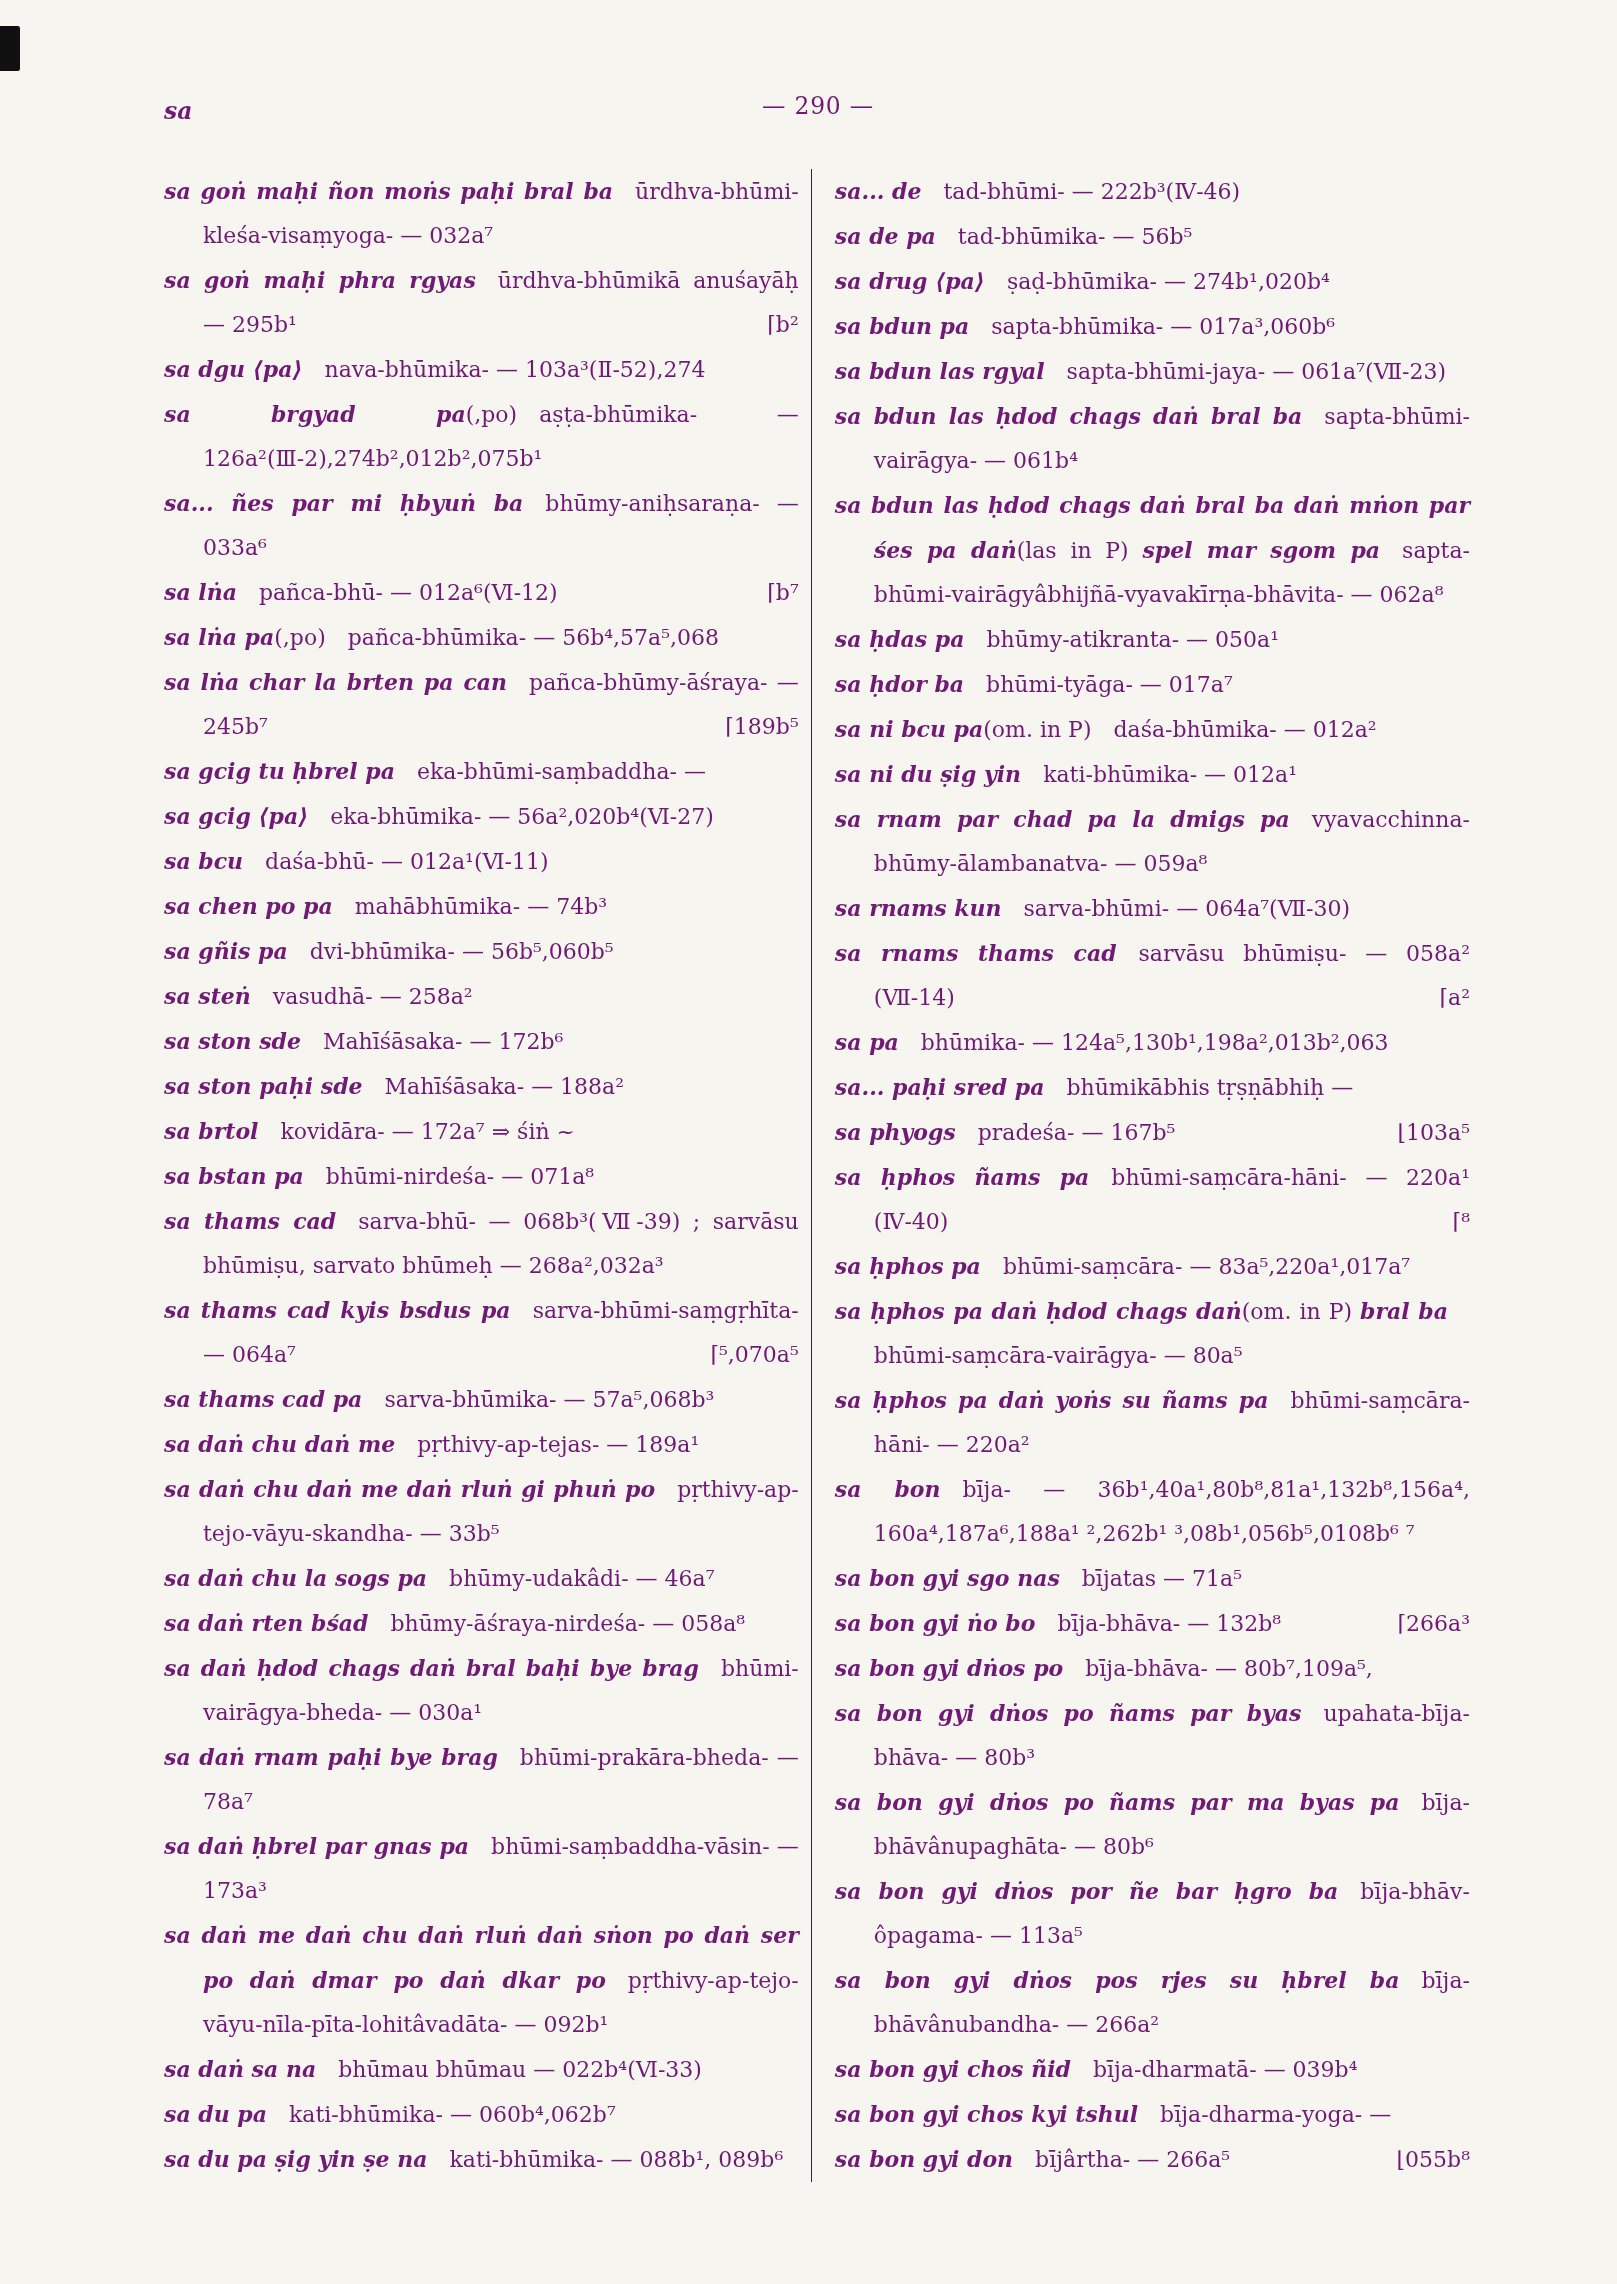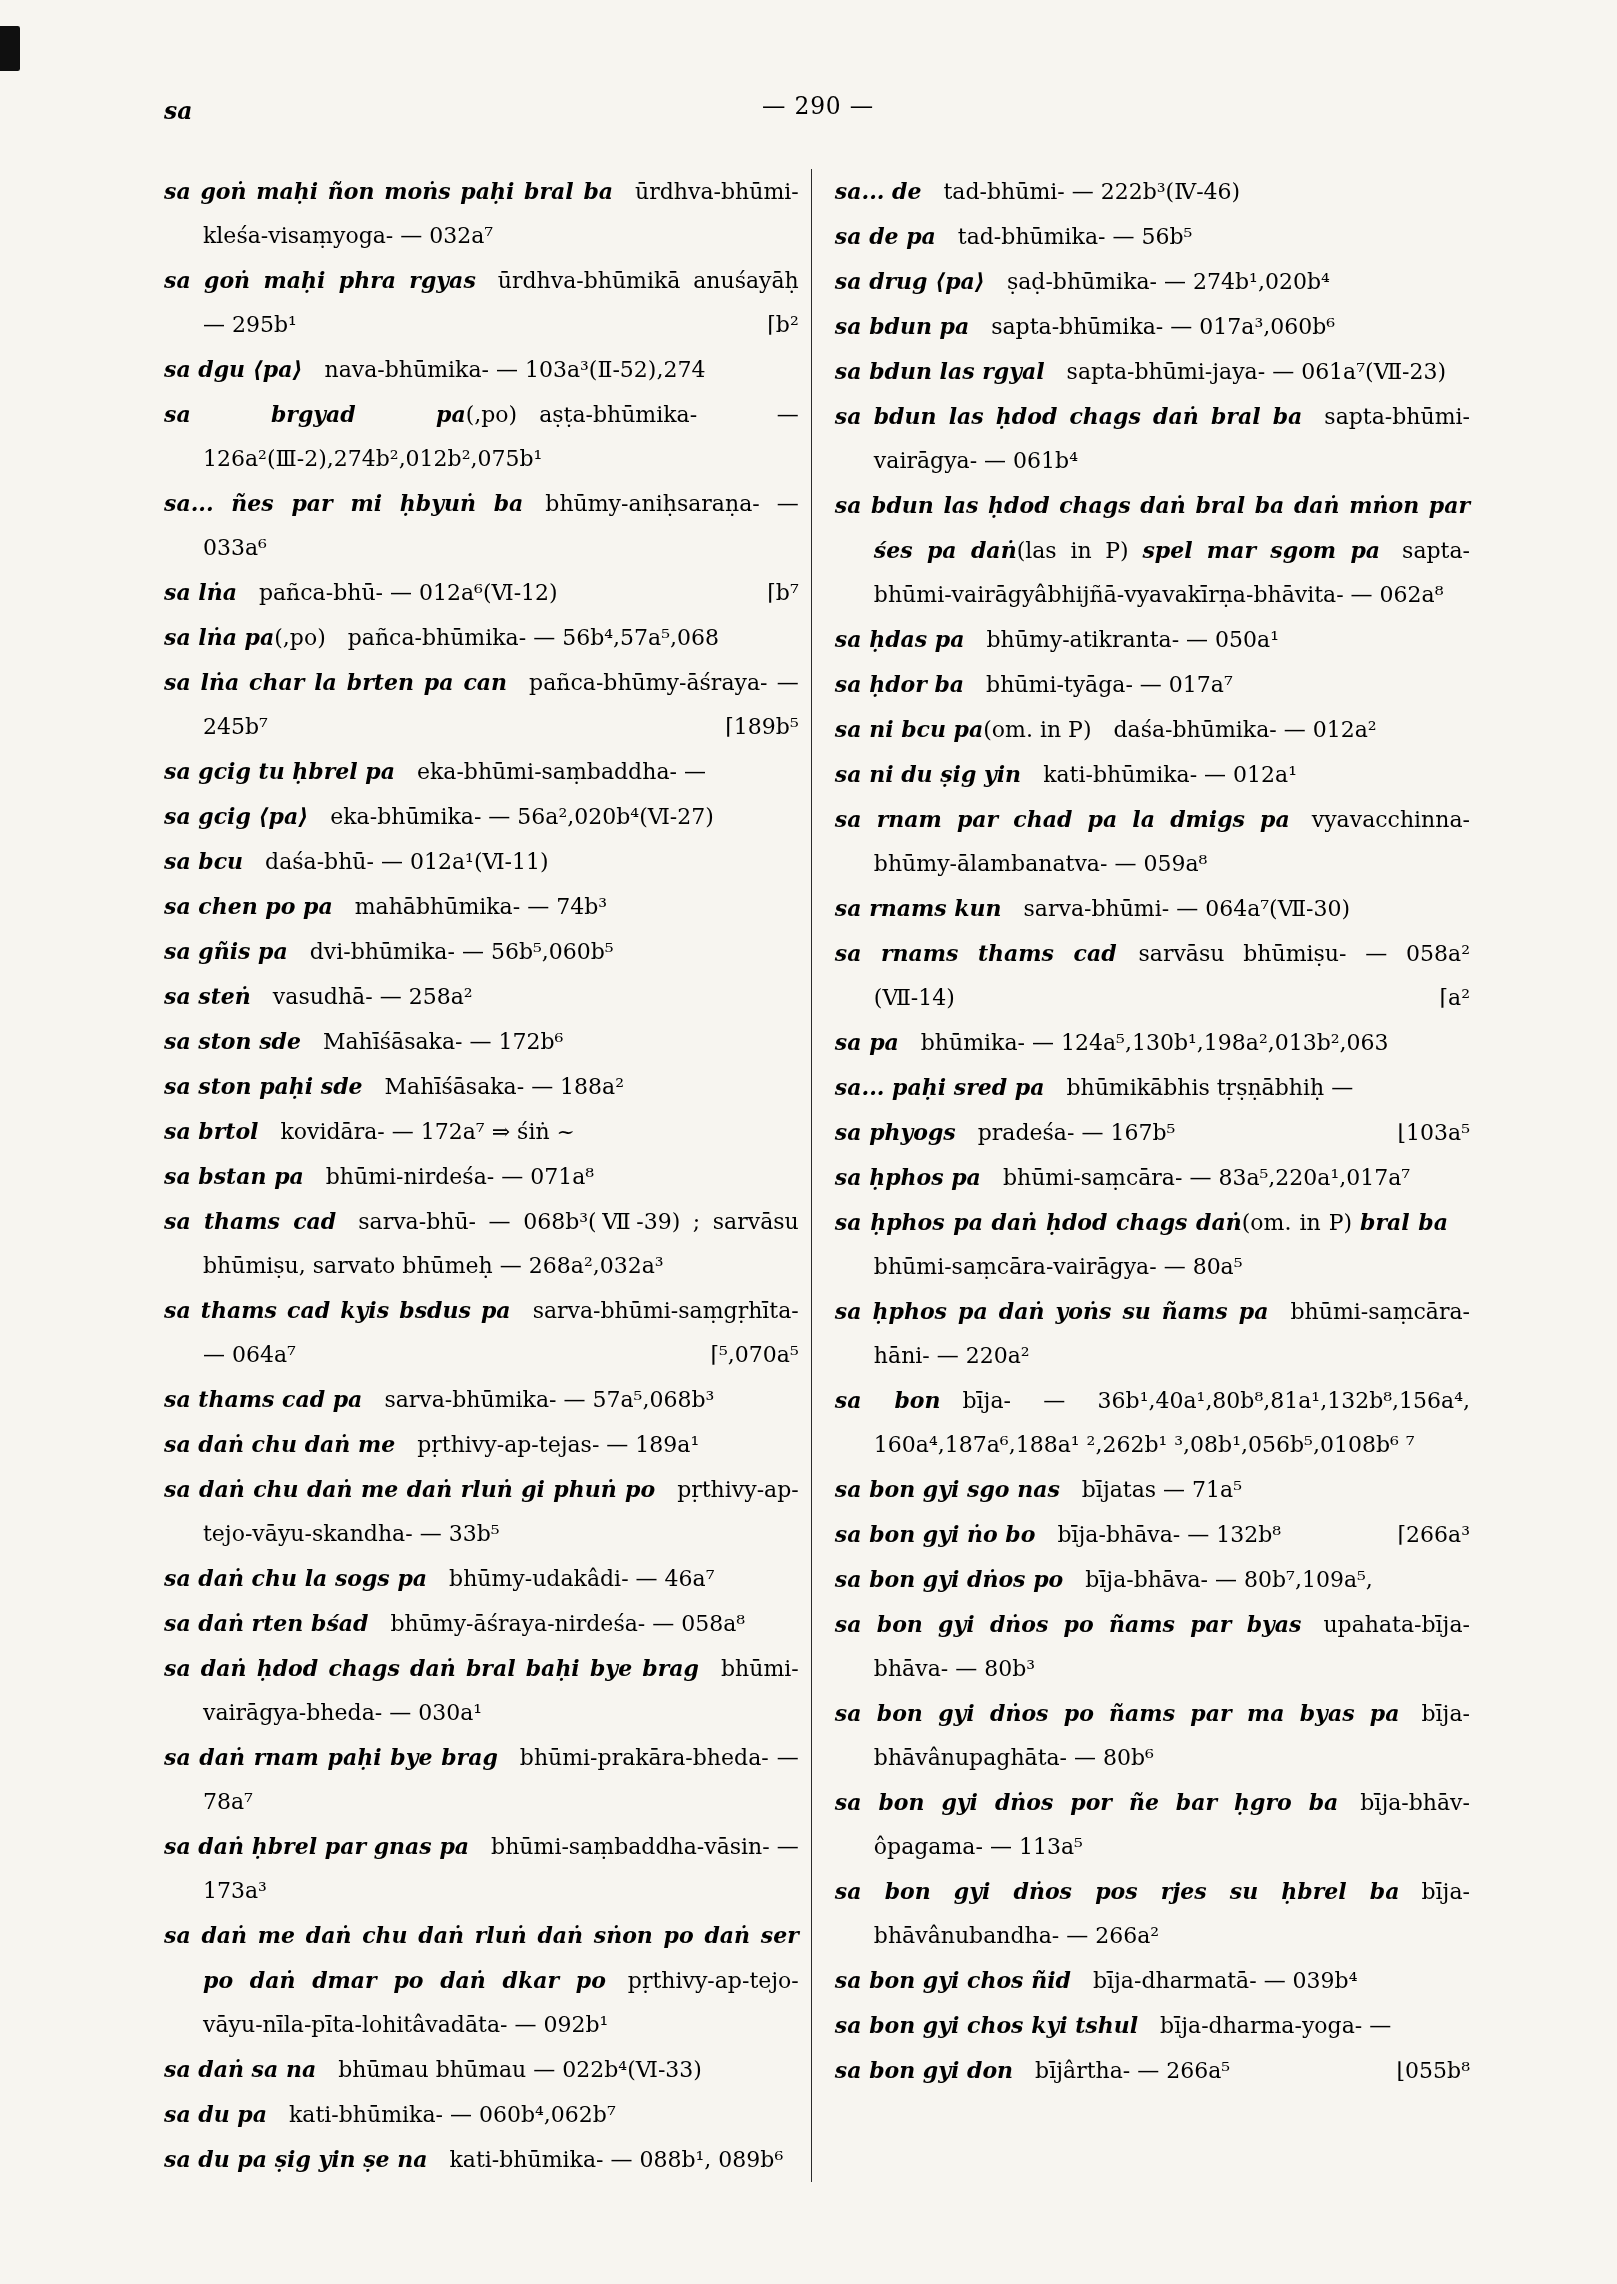--- a/index.html
+++ b/index.html
@@ -3,21 +3,21 @@
 <meta charset="utf-8">
 <style>
   * { margin: 0; padding: 0; box-sizing: border-box; }
   html, body { background: #d8d6d1; }
   .page {
     position: relative;
     width: 1617px;
     height: 2284px;
     background: #f7f5f0;
     font-family: "DejaVu Serif", "Liberation Serif", serif;
-    color: #000000;
+    color: #701a75;
     overflow: hidden;
   }
   .scan-artifact {
     position: absolute;
     left: 0; top: 26px;
     width: 19.6px; height: 45px;
     background: #101010;
     border-radius: 0 2.3px 2.3px 0;
   }
   .header {
@@ -128,20 +128,21 @@
         <p class="entry"><span class="seg-b">sa ḥdas pa</span><span class="seg-r"> bhūmy-atikranta- — 050a¹</span></p>
         <p class="entry"><span class="seg-b">sa ḥdor ba</span><span class="seg-r"> bhūmi-tyāga- — 017a⁷</span></p>
         <p class="entry"><span class="seg-b">sa ni bcu pa</span><span class="seg-r">(om. in P) daśa-bhūmika- — 012a²</span></p>
         <p class="entry"><span class="seg-b">sa ni du ṣig yin</span><span class="seg-r"> kati-bhūmika- — 012a¹</span></p>
         <p class="entry"><span class="seg-b">sa rnam par chad pa la dmigs pa</span><span class="seg-r"> vyavacchinna-bhūmy-ālambanatva- — 059a⁸</span></p>
         <p class="entry"><span class="seg-b">sa rnams kun</span><span class="seg-r"> sarva-bhūmi- — 064a⁷(Ⅶ-30)</span></p>
         <p class="entry"><span class="seg-b">sa rnams thams cad</span><span class="seg-r"> sarvāsu bhūmiṣu- — 058a² (Ⅶ-14)</span><span class="margin-note">⌈a²</span></p>
         <p class="entry"><span class="seg-b">sa pa</span><span class="seg-r"> bhūmika- — 124a⁵,130b¹,198a²,013b²,063</span></p>
         <p class="entry"><span class="seg-b">sa... paḥi sred pa</span><span class="seg-r"> bhūmikābhis tṛṣṇābhiḥ —</span></p>
         <p class="entry"><span class="seg-b">sa phyogs</span><span class="seg-r"> pradeśa- — 167b⁵</span><span class="margin-note">⌊103a⁵</span></p>
+        <p class="entry"><span class="seg-b">sa ḥphos ñams pa</span><span class="seg-r"> bhūmi-saṃcāra-hāni- — 220a¹ (Ⅳ-40)</span><span class="margin-note">⌈⁸</span></p>
         <p class="entry"><span class="seg-b">sa ḥphos pa</span><span class="seg-r"> bhūmi-saṃcāra- — 83a⁵,220a¹,017a⁷</span></p>
         <p class="entry"><span class="seg-b">sa ḥphos pa daṅ ḥdod chags daṅ</span><span class="seg-r">(om. in P) </span><span class="seg-b">bral ba</span><span class="seg-r"> bhūmi-saṃcāra-vairāgya- — 80a⁵</span></p>
         <p class="entry"><span class="seg-b">sa ḥphos pa daṅ yoṅs su ñams pa</span><span class="seg-r"> bhūmi-saṃcāra-hāni- — 220a²</span></p>
         <p class="entry"><span class="seg-b">sa bon</span><span class="seg-r"> bīja- — 36b¹,40a¹,80b⁸,81a¹,132b⁸,156a⁴, 160a⁴,187a⁶,188a¹ ²,262b¹ ³,08b¹,056b⁵,0108b⁶ ⁷</span></p>
         <p class="entry"><span class="seg-b">sa bon gyi sgo nas</span><span class="seg-r"> bījatas — 71a⁵</span></p>
         <p class="entry"><span class="seg-b">sa bon gyi ṅo bo</span><span class="seg-r"> bīja-bhāva- — 132b⁸</span><span class="margin-note">⌈266a³</span></p>
         <p class="entry"><span class="seg-b">sa bon gyi dṅos po</span><span class="seg-r"> bīja-bhāva- — 80b⁷,109a⁵,</span></p>
         <p class="entry"><span class="seg-b">sa bon gyi dṅos po ñams par byas</span><span class="seg-r"> upahata-bīja-bhāva- — 80b³</span></p>
         <p class="entry"><span class="seg-b">sa bon gyi dṅos po ñams par ma byas pa</span><span class="seg-r"> bīja-bhāvânupaghāta- — 80b⁶</span></p>
         <p class="entry"><span class="seg-b">sa bon gyi dṅos por ñe bar ḥgro ba</span><span class="seg-r"> bīja-bhāv-ôpagama- — 113a⁵</span></p>

